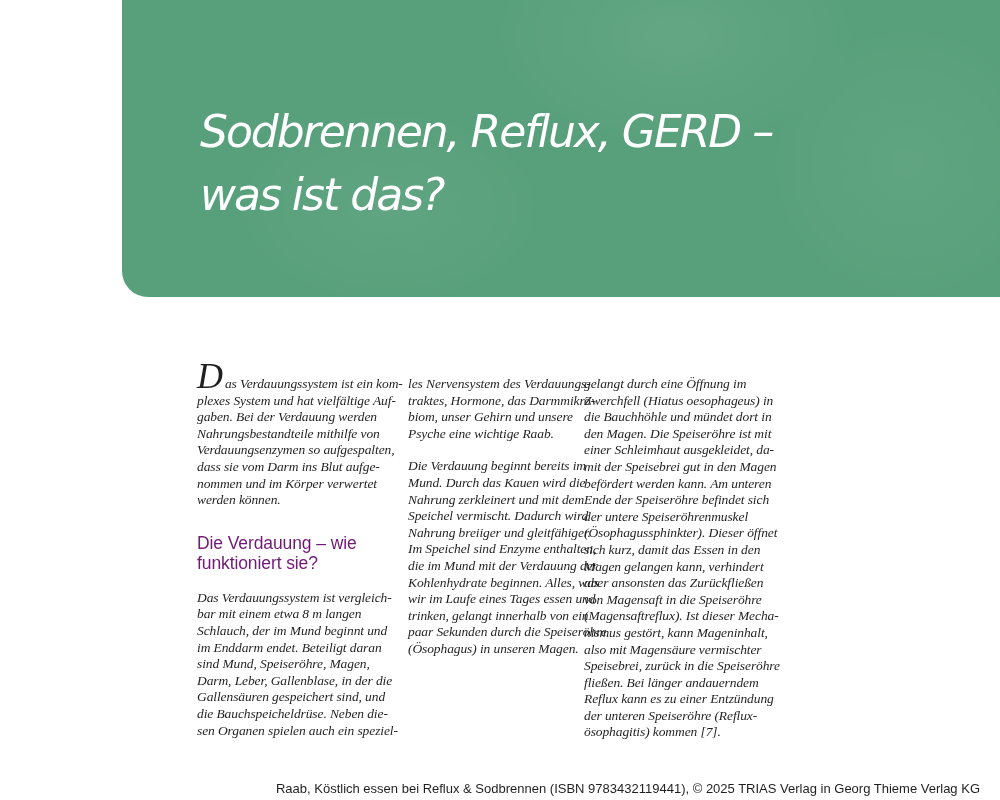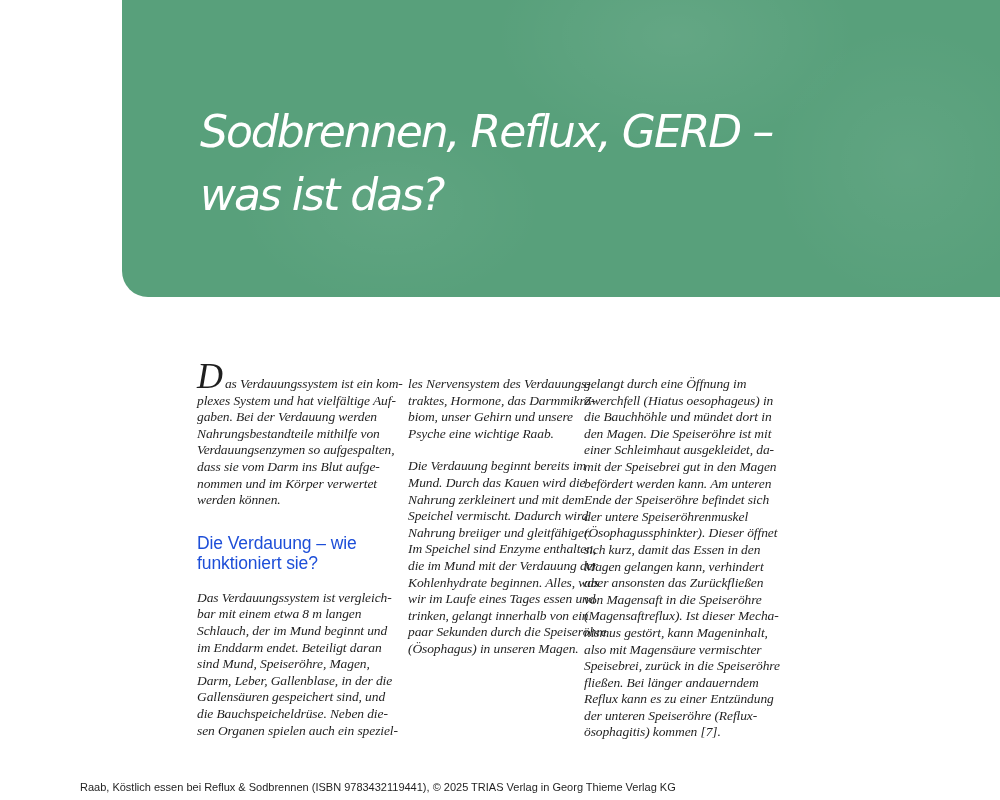--- a/index.html
+++ b/index.html
@@ -60,35 +60,35 @@
   }
   .dropcap {
     font-size: 36px;
     line-height: 0;
     margin-right: 2px;
   }
   .subhead {
     margin: 24px 0 17px 0;
     font-family: "Liberation Sans", sans-serif;
     font-weight: normal;
-    color: #1d4ed8;
+    color: #701a75;
     font-size: 17.5px;
     line-height: 20px;
     white-space: pre;
   }
 
   
   .footer {
     position: absolute;
     left: 80px;
     right: 20px;
     top: 781px;
-    text-align: left;
+    text-align: right;
     font-family: "Liberation Sans", sans-serif;
-    font-size: 11px;
+    font-size: 13px;
     color: #1f1f1f;
   }
 </style>
 </head>
 <body>
 
 <div class="page">
 
   <div class="chapter-header">
     <div class="chapter-title">Sodbrennen, Reflux, GERD –

